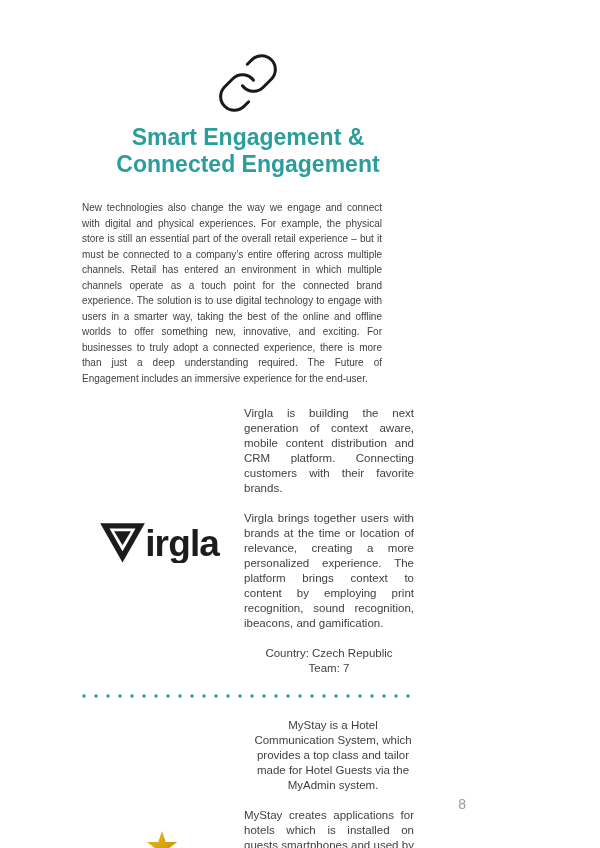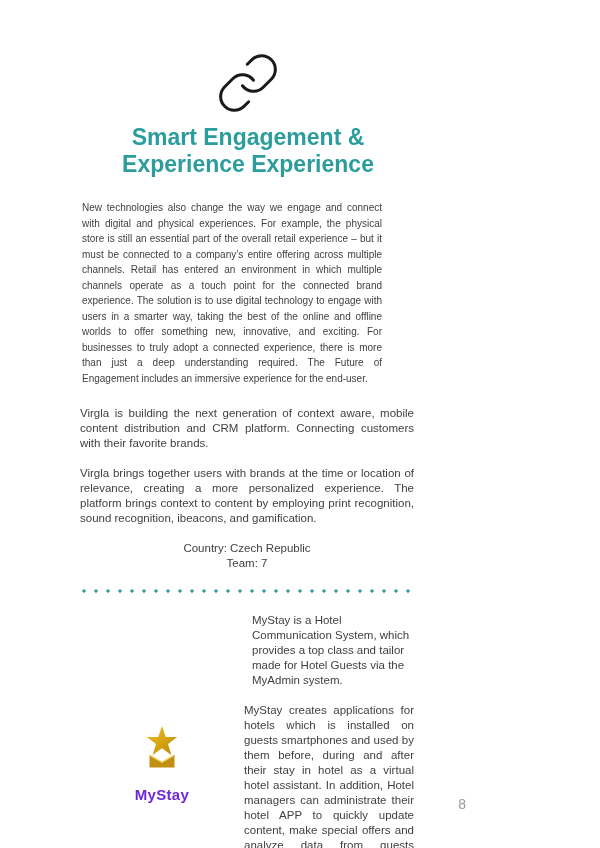--- a/index.html
+++ b/index.html
@@ -26,21 +26,21 @@
   .company {
     display:flex; align-items:center;
     margin:20px 82px 0 80px;
   }
   .logo-col {
     width:164px; flex:0 0 164px;
     display:flex; flex-direction:column; align-items:center; justify-content:center;
   }
   .text-col { flex:1; font-size:11.5px; line-height:15px; }
   .text-col p { margin:0 0 15px 0; text-align:justify; }
-  .text-col p.left { text-align:left;margin-left:8px; }
+  .text-col p.left { text-align:center;margin-left:8px; }
   .meta { line-height:15px; }
   .meta div { margin:0;text-align:center; }
   .dotted-divider {
     height:4px;
     margin:18px 78px 0 78px;
     background-image:radial-gradient(circle, #2b9d9d 1.5px, rgba(0,0,0,0) 1.7px);
     background-size:12px 4px;
     background-repeat:repeat-x;
     background-position:0 50%;
   }
@@ -61,27 +61,34 @@
 
   <div class="header">
     <div class="icon-wrap">
       <svg width="66" height="66" viewBox="0 0 24 24" fill="none" stroke="#1a1a1a" stroke-width="1.1" stroke-linecap="round" stroke-linejoin="round">
         <path d="M10 13a5 5 0 0 0 7.54.54l3-3a5 5 0 0 0-7.07-7.07l-1.72 1.71"></path>
         <path d="M14 11a5 5 0 0 0-7.54-.54l-3 3a5 5 0 0 0 7.07 7.07l1.71-1.71"></path>
       </svg>
     </div>
     <h1 class="page-title">
       <span>Smart Engagement &amp;</span><br>
-      <span>Experience Experience</span>
+      <span>Connected Engagement</span>
     </h1>
   </div>
 
   <p class="intro">New technologies also change the way we engage and connect with digital and physical experiences. For example, the physical store is still an essential part of the overall retail experience – but it must be connected to a company’s entire offering across multiple channels. Retail has entered an environment in which multiple channels operate as a touch point for the connected brand experience. The solution is to use digital technology to engage with users in a smarter way, taking the best of the online and offline worlds to offer something new, innovative, and exciting. For businesses to truly adopt a connected experience, there is more than just a deep understanding required. The Future of Engagement includes an immersive experience for the end-user.</p>
 
   <section class="company">
+    <div class="logo-col">
+      <svg width="126" height="44" viewBox="0 0 150 52">
+        <path d="M7 8 H49 L28 45 Z" fill="none" stroke="#1c1c1c" stroke-width="6.5" stroke-miterlimit="6"></path>
+        <path d="M18 14.5 H38 L28 31 Z" fill="#1c1c1c"></path>
+        <text x="55" y="44" font-family="'Liberation Sans', sans-serif" font-weight="bold" font-size="44" letter-spacing="-1" fill="#1c1c1c">irgla</text>
+      </svg>
+    </div>
     <div class="text-col">
       <p>Virgla is building the next generation of context aware, mobile content distribution and CRM platform. Connecting customers with their favorite brands.</p>
       <p>Virgla brings together users with brands at the time or location of relevance, creating a more personalized experience. The platform brings context to content by employing print recognition, sound recognition, ibeacons, and gamification.</p>
       <div class="meta">
         <div>Country: Czech Republic</div>
         <div>Team: 7</div>
       </div>
     </div>
   </section>
 

